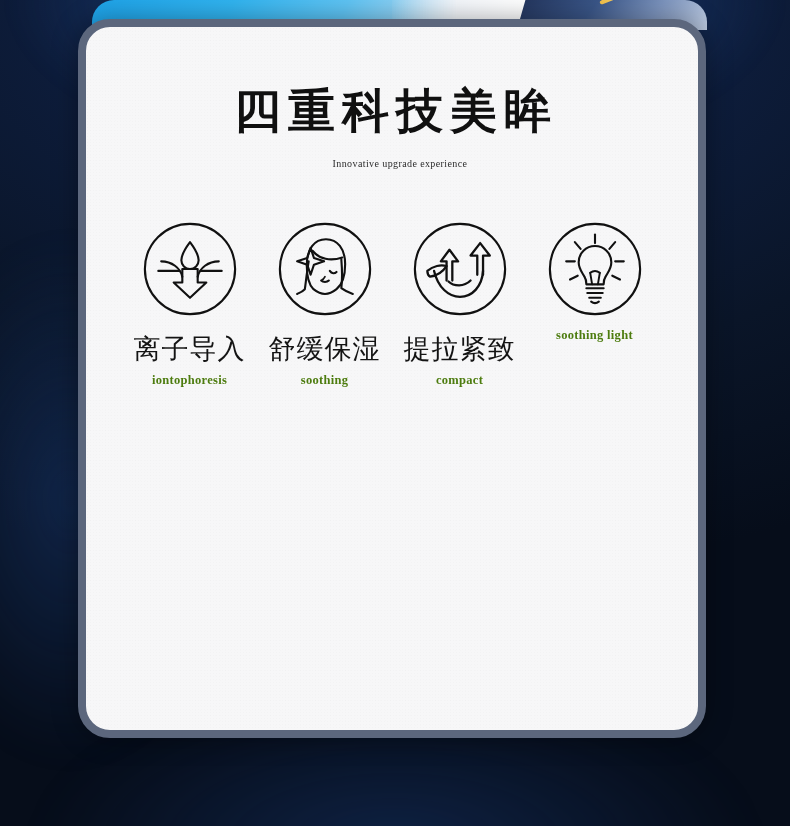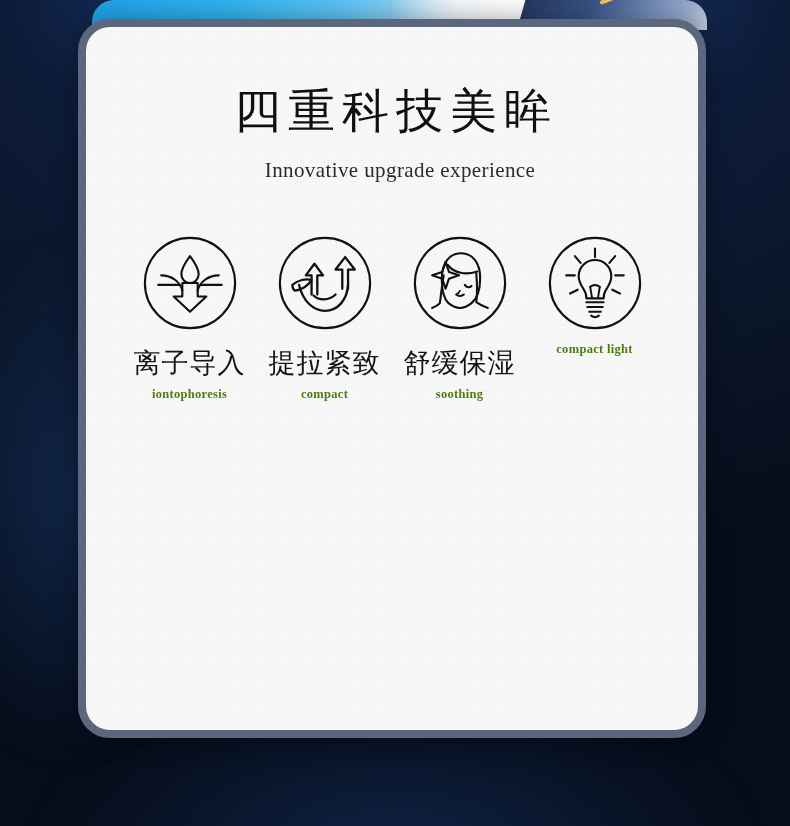--- a/index.html
+++ b/index.html
@@ -143,31 +143,31 @@
     position: relative;
     z-index: 2;
     padding-top: 58px;
     text-align: center;
   }
 
   
   .title {
     font-family: "DejaVu Serif", "Liberation Serif", serif;
     font-size: 47px;
-    font-weight: 400;
+    font-weight: 700;
     letter-spacing: 7px;
     color: #101010;
     line-height: 1.1;
     margin: 0;
     padding-left: 8px;
   }
   .subtitle {
     margin: 21px 0 0 16px;
     font-family: "Liberation Serif", "DejaVu Serif", serif;
-    font-size: 21px;
+    font-size: 10px;
     font-weight: 400;
     letter-spacing: 0.4px;
     color: #2b2b2b;
   }
 
   
   .features {
     margin: 52px auto 0 auto;
     width: 540px;
     display: grid;
@@ -247,53 +247,53 @@
               <path d="M50 22 C50 22 41 34 41 41 a9 9 0 0 0 18 0 C59 34 50 22 50 22 Z" stroke-width="2.2"></path>
               <path d="M20 42 C31 42 40 49 42 58" stroke-width="2.2"></path>
               <path d="M80 42 C69 42 60 49 58 58" stroke-width="2.2"></path>
               <path d="M17 52 h22" stroke-width="2.2"></path>
               <path d="M61 52 h22" stroke-width="2.2"></path>
               <path d="M42 50 h16 v14 h9 L50 80 L33 64 h9 Z" stroke-width="2.2"></path>
             </svg>
           </span>
           <div class="feature-cn">离子导入</div>
           <div class="feature-en">iontophoresis</div>
-        </div>
-
-        <div class="feature">
-          <span class="ico">
-            <svg viewBox="0 0 100 100" fill="none" stroke="#111" stroke-width="2.4" stroke-linecap="round" stroke-linejoin="round">
-              <circle cx="50" cy="50" r="47" stroke-width="2.2"></circle>
-              <path d="M16 52 C22 47 30 45 36 47 C32 53 26 57 19 58 C17 57 16 55 16 52 Z" stroke-width="2.4"></path>
-              <path d="M23 52 C27 69 38 79 50 79 C63 79 73 68 74 52" stroke-width="2.4"></path>
-              <path d="M38 63 C41 66 45 67 49 67 C54 67 58 65 61 62" stroke-width="2.4"></path>
-              <path d="M36 62 V42 h-6 L39 30 L48 42 h-6 v20" stroke-width="2.4"></path>
-              <path d="M68 56 V36 h-7 L71 23 L81 36 h-7 v20" stroke-width="2.4"></path>
-            </svg>
-          </span>
-          <div class="feature-cn">提拉紧致</div>
-          <div class="feature-en">compact</div>
         </div>
 
         <div class="feature">
           <span class="ico">
             <svg viewBox="0 0 100 100" fill="none" stroke="#111" stroke-width="2.2" stroke-linecap="round" stroke-linejoin="round">
               <circle cx="50" cy="50" r="47" stroke-width="2.2"></circle>
               <path d="M31 46 C31 29 39 19 51 19 C63 19 71 29 71 45 C71 57 68 66 62 71 C57 75 53 76 50 76 C47 76 43 75 38 71 C33 66 31 57 31 46 Z" stroke-width="2.2"></path>
               <path d="M37 31 C44 40 56 42 68 38" stroke-width="2.2"></path>
               <path d="M67 40 C68 52 68 62 67 70 C71 73 76 75 79 76" stroke-width="2.2"></path>
               <path d="M33 42 C31 54 30 64 29 71 C26 74 23 75 21 76" stroke-width="2.2"></path>
               <path d="M55 52 C57 55 60 55 62 53" stroke-width="2.2"></path>
               <path d="M46 62 C48 64 52 64 54 62" stroke-width="2.2"></path>
               <path d="M50 58 C49 60 48 61 47 61" stroke-width="1.8"></path>
               <path d="M35 28 L38.5 38.5 L49 42 L38.5 45.5 L35 56 L31.5 45.5 L21 42 L31.5 38.5 Z" stroke-width="2.2"></path>
             </svg>
           </span>
           <div class="feature-cn">舒缓保湿</div>
           <div class="feature-en">soothing</div>
+        </div>
+
+        <div class="feature">
+          <span class="ico">
+            <svg viewBox="0 0 100 100" fill="none" stroke="#111" stroke-width="2.4" stroke-linecap="round" stroke-linejoin="round">
+              <circle cx="50" cy="50" r="47" stroke-width="2.2"></circle>
+              <path d="M16 52 C22 47 30 45 36 47 C32 53 26 57 19 58 C17 57 16 55 16 52 Z" stroke-width="2.4"></path>
+              <path d="M23 52 C27 69 38 79 50 79 C63 79 73 68 74 52" stroke-width="2.4"></path>
+              <path d="M38 63 C41 66 45 67 49 67 C54 67 58 65 61 62" stroke-width="2.4"></path>
+              <path d="M36 62 V42 h-6 L39 30 L48 42 h-6 v20" stroke-width="2.4"></path>
+              <path d="M68 56 V36 h-7 L71 23 L81 36 h-7 v20" stroke-width="2.4"></path>
+            </svg>
+          </span>
+          <div class="feature-cn">提拉紧致</div>
+          <div class="feature-en">compact</div>
         </div>
 
         <div class="feature">
           <span class="ico">
             <svg viewBox="0 0 100 100" fill="none" stroke="#111" stroke-width="2.2" stroke-linecap="round" stroke-linejoin="round">
               <circle cx="50" cy="50" r="47" stroke-width="2.2"></circle>
               <path d="M50 14 v9" stroke-width="2.2"></path>
               <path d="M29 22 l6 7" stroke-width="2.2"></path>
               <path d="M71 22 l-6 7" stroke-width="2.2"></path>
               <path d="M20 42 h9" stroke-width="2.2"></path>
@@ -303,19 +303,19 @@
               <path d="M33 43 a17 17 0 0 1 34 0 c0 7 -4 11 -6 15 c-2 3 -2 6 -2 8 H41 c0 -2 0 -5 -2 -8 c-2 -4 -6 -8 -6 -15 Z" stroke-width="2.2"></path>
               <path d="M45 54 l2 12" stroke-width="2.0"></path>
               <path d="M55 54 l-2 12" stroke-width="2.0"></path>
               <path d="M45 54 q5 -4 10 0" stroke-width="2.0"></path>
               <path d="M41 70 h18" stroke-width="2.2"></path>
               <path d="M42 75 h16" stroke-width="2.2"></path>
               <path d="M44 80 h12" stroke-width="2.2"></path>
               <path d="M46 84 q4 3 8 0" stroke-width="2.2"></path>
             </svg>
           </span>
-          <div class="feature-en">compact light</div>
+          <div class="feature-en">soothing light</div>
         </div>
 
       </div>
     </div>
   </div>
 </div>
 
 </body></html>

